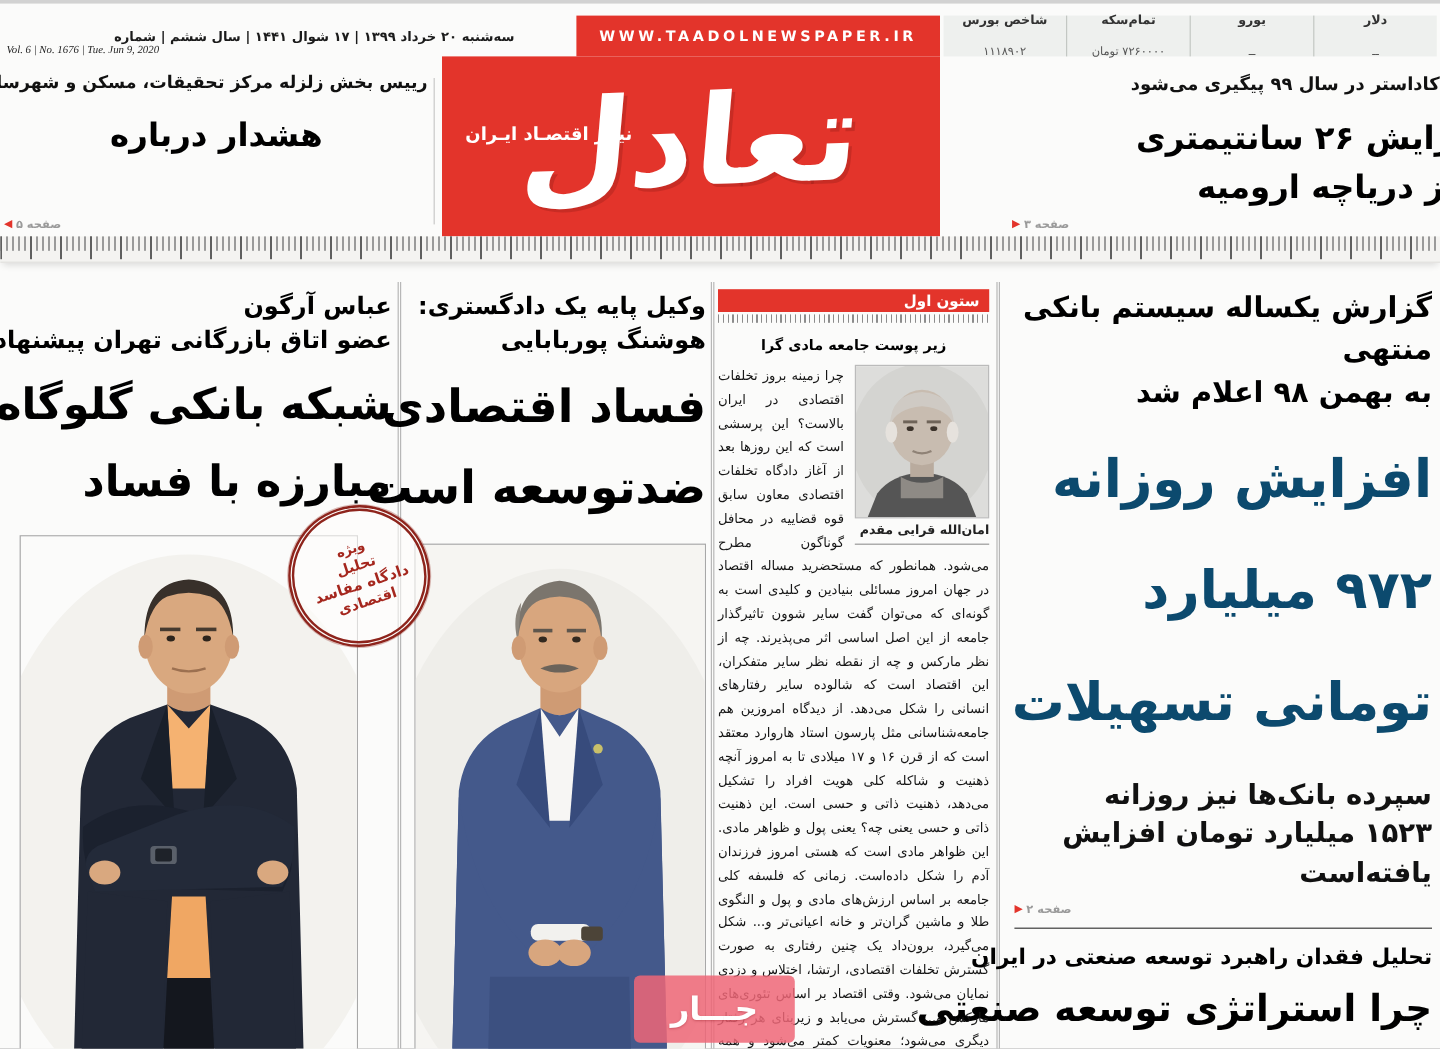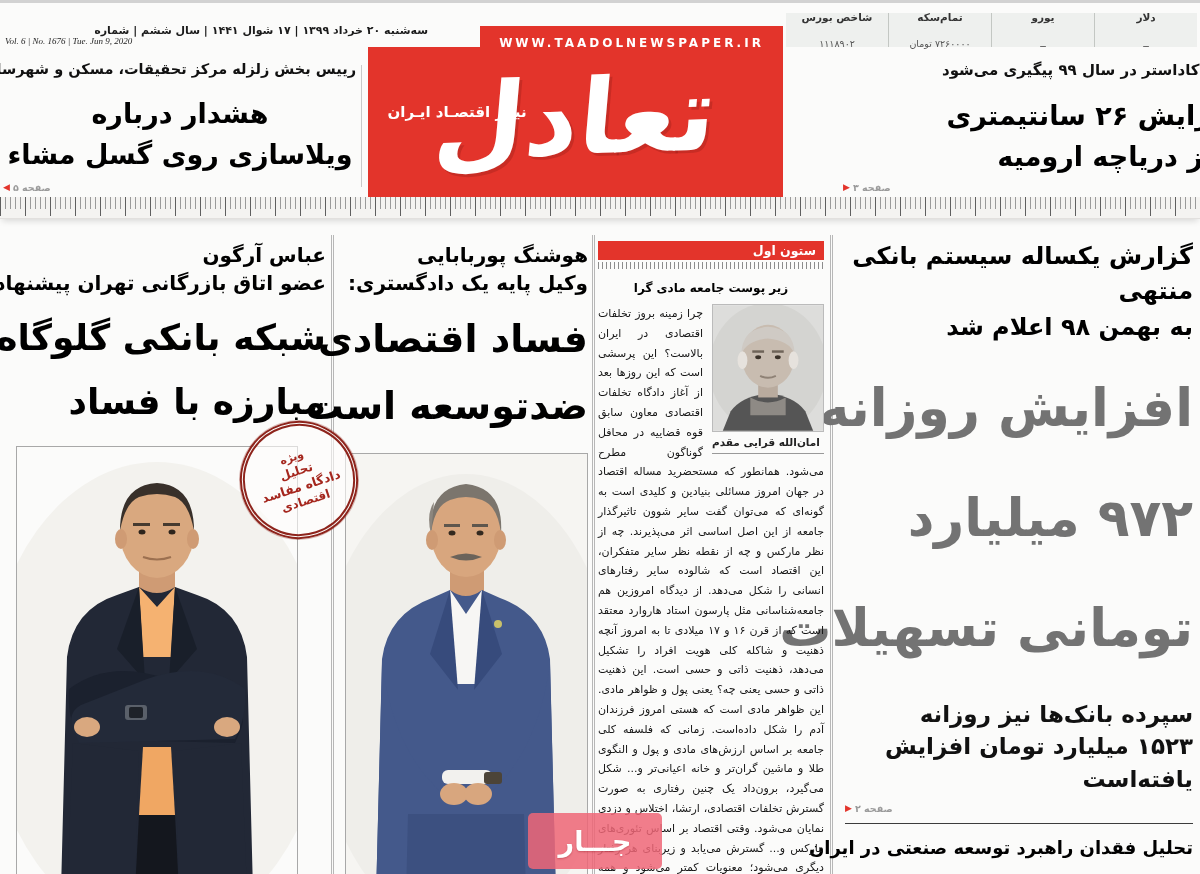--- a/index.html
+++ b/index.html
@@ -7,21 +7,21 @@
   .page{position:relative;width:1200px;height:874px;margin:0 auto;background:#fbfbfa;
         overflow:hidden;direction:rtl;font-family:"DejaVu Sans","Liberation Sans",sans-serif;
         color:#151515;border-top:3px solid #d2d2d2}
   .abs{position:absolute}
 
   
   .date-en{left:5px;top:33px;width:100px;font:italic 9px "Liberation Serif","DejaVu Serif",serif;
            color:#222;direction:ltr;white-space:nowrap}
   .date-fa{left:95px;top:21px;width:333px;font-size:11px;font-weight:bold;color:#1b1b1b;
            text-align:left;white-space:nowrap;overflow:hidden}
-  .logo-top{left:480px;top:23px;width:303px;height:34px;background:#e3342b}
+  .logo-top{left:480px;top:10px;width:303px;height:34px;background:#e3342b}
   .logo-url{width:100%;height:100%;display:flex;align-items:center;justify-content:center;
             color:#fff;font-size:12px;font-weight:bold;letter-spacing:3px;direction:ltr}
   .logo-main{left:368px;top:44px;width:415px;height:150px;background:#e3342b}
   .logo-word{left:368px;top:36px;width:415px;height:158px;display:flex;align-items:center;
              justify-content:center;color:#fff;font-size:104px;font-weight:bold;
              transform:skewX(-7deg) rotate(-2deg);text-shadow:3px 3px 0 rgba(120,20,15,.25);
              pointer-events:none}
   .logo-tagline{left:382px;top:100px;width:150px;text-align:center;color:#fff;
                 font-size:15px;font-weight:bold}
   .tickers{left:786px;top:10px;width:411px;height:34px;background:#eef0ee;display:flex}
@@ -52,37 +52,37 @@
   .mark-tr{left:843px;top:179px}
   .mark-tl{left:3px;top:179px}
 
   
   .divider{top:232px;height:642px;width:1px;border-left:3px double #b7b7b7}
   .d1{left:331px}.d2{left:592px}.d3{left:830px}
 
   
   .lead{left:845px;top:236px;width:348px;text-align:right}
   .lead-kicker{font-size:24px;font-weight:bold;line-height:1.47;color:#000}
-  .lead-hl{font-size:52px;font-weight:bold;line-height:2.12;margin-top:8px;color:#737373;white-space:nowrap}
+  .lead-hl{font-size:44px;font-weight:bold;line-height:2.12;margin-top:8px;color:#0c4a6e;white-space:nowrap}
   .lead-sub{font-size:23px;font-weight:bold;line-height:1.42;margin-top:14px;color:#111}
   .lead .pmark{margin-top:8px}
   .rule{border:0;border-top:1px solid #3c3c3c;margin-top:9px}
   .ind-kicker{font-size:18px;font-weight:bold;margin-top:13px;color:#000;white-space:nowrap}
   .ind-hl{font-size:31px;font-weight:bold;line-height:1.8;margin-top:6px;color:#000;white-space:nowrap}
 
   
   .stun{left:598px;top:238px;width:226px}
   .stun-bar{height:19px;background:#e3342b;color:#fff;font-size:12.5px;font-weight:bold;
             line-height:19px;padding:0 8px}
   .stun-ticks{height:7px;margin-top:2px;
               background:repeating-linear-gradient(90deg,#8c8c8c 0 1px,transparent 1px 4px)}
   .stun-title{text-align:center;font-size:12px;font-weight:bold;margin:12px 0 9px;color:#000}
   .stun-photo{float:right;width:112px;margin-left:9px;margin-bottom:4px}
   .stun-photo svg{display:block;width:112px;height:128px;border:1px solid #bbb}
-  .stun-author{font-size:10.5px;font-weight:bold;text-align:left;padding:4px 0 5px;
+  .stun-author{font-size:10.5px;font-weight:bold;text-align:right;padding:4px 0 5px;
                border-bottom:1px solid #999;color:#222}
   .stun-body{font-size:11px;line-height:1.8;text-align:justify;color:#161616}
 
   
   .fesad{left:345px;top:238px;width:243px;text-align:right}
   .shabake{left:14px;top:238px;width:312px;text-align:right}
   .story-kicker{font-size:20px;font-weight:bold;line-height:1.42;color:#000;white-space:nowrap}
   .story-hl{font-size:38px;font-weight:bold;line-height:1.78;margin-top:8px;color:#000;white-space:nowrap}
   .photo-frame{border:1px solid #a8a8a8;background:#fff;overflow:hidden}
   .fesad .photo-frame{width:243px;height:446px;margin-top:12px}
@@ -144,21 +144,20 @@
   </div>
   <div class="abs pmark mark-tr">
     <span class="tri">▶</span>
     <span>صفحه ۳</span>
   </div>
 
   <div class="abs tl-story">
     <div class="ear-kicker" style="font-size:14.5px">رییس بخش زلزله مرکز تحقیقات، مسکن و شهرسازی عنوان کرد</div>
     <div class="ear-hl">
       <div>هشدار درباره</div>
-      <div>ویلاسازی روی گسل مشاء</div>
     </div>
   </div>
   <div class="abs pmark mark-tl">
     <span class="tri">◀</span>
     <span>صفحه ۵</span>
   </div>
 
   <div class="abs vline-top"></div>
 
   <div class="abs ruler"></div>
@@ -216,22 +215,22 @@
           <path d="M48,72 Q56,76 64,72" stroke="#8f8276" stroke-width="2" fill="none"></path>
         </svg>
         <div class="stun-author">امان‌الله قرایی مقدم</div>
       </div>
       <p class="stun-body">چرا زمینه بروز تخلفات اقتصادی در ایران بالاست؟ این پرسشی است که این روزها بعد از آغاز دادگاه تخلفات اقتصادی معاون سابق قوه قضاییه در محافل گوناگون مطرح می‌شود. همانطور که مستحضرید مساله اقتصاد در جهان امروز مسائلی بنیادین و کلیدی است به گونه‌ای که می‌توان گفت سایر شوون تاثیرگذار جامعه از این اصل اساسی اثر می‌پذیرند. چه از نظر مارکس و چه از نقطه نظر سایر متفکران، این اقتصاد است که شالوده سایر رفتارهای انسانی را شکل می‌دهد. از دیدگاه امروزین هم جامعه‌شناسانی مثل پارسون استاد هاروارد معتقد است که از قرن ۱۶ و ۱۷ میلادی تا به امروز آنچه ذهنیت و شاکله کلی هویت افراد را تشکیل می‌دهد، ذهنیت ذاتی و حسی است. این ذهنیت ذاتی و حسی یعنی چه؟ یعنی پول و ظواهر مادی. این ظواهر مادی است که هستی امروز فرزندان آدم را شکل داده‌است. زمانی که فلسفه کلی جامعه بر اساس ارزش‌های مادی و پول و النگوی طلا و ماشین گران‌تر و خانه اعیانی‌تر و... شکل می‌گیرد، برون‌داد یک چنین رفتاری به صورت گسترش تخلفات اقتصادی، ارتشا، اختلاس و دزدی نمایان می‌شود. وقتی اقتصاد بر اساس تئوری‌های مارکس و... گسترش می‌یابد و زیربنای هر رفتار دیگری می‌شود؛ معنویات کمتر می‌شود و همه رفتارها حول محور مادیات و پول می‌چرخد. در این جامعه حتی اگر ظواهر دینی را هم داشته باشد، روابط و تعاملات رنگ صوری و ظاهری به خود می‌گیرد و ارزش‌ها و معنویات عقب‌نشینی می‌کنند. طبیعی است که در جامعه‌ای که در آن پول حرف اول و آخر را می‌زند، میل و رغبت بیشتری به تخلفات اقتصادی، اختلاس، ارتشا و... وجود دارد. خب اما سوالی که با این توضیحات مطرح می‌شود آن است که چرا آمار تخلفات اقتصادی و اختلاس در جوامع توسعه‌یافته و کشورهایی که اساسا مبدا نظام سرمایه‌داری هستند (مثل ژاپن، آلمان، کانادا و...) پایین است، اما در جوامع توسعه‌نیافته تا این حد این آمارها بالاست؟ پاسخ این است که در این جوامع قانون به عنوان اصل اساسی نظام سیاسی جریان دارد و بر تمام</p>
     </div>
   </div>
 
   <div class="abs fesad">
     <div class="story-kicker">
+      <div>وکیل پایه یک دادگستری:</div>
       <div>هوشنگ پوربابایی</div>
-      <div>وکیل پایه یک دادگستری:</div>
     </div>
     <div class="story-hl">
       <div>فساد اقتصادی</div>
       <div>ضدتوسعه است</div>
     </div>
     <div class="photo-frame">
       <svg viewBox="0 0 241 444">
         <rect width="241" height="444" fill="#f6f5f2"></rect>
         <ellipse cx="120" cy="250" rx="150" ry="230" fill="#efeeea"></ellipse>
         <rect x="104" y="110" width="34" height="32" fill="#cf9b74"></rect>

